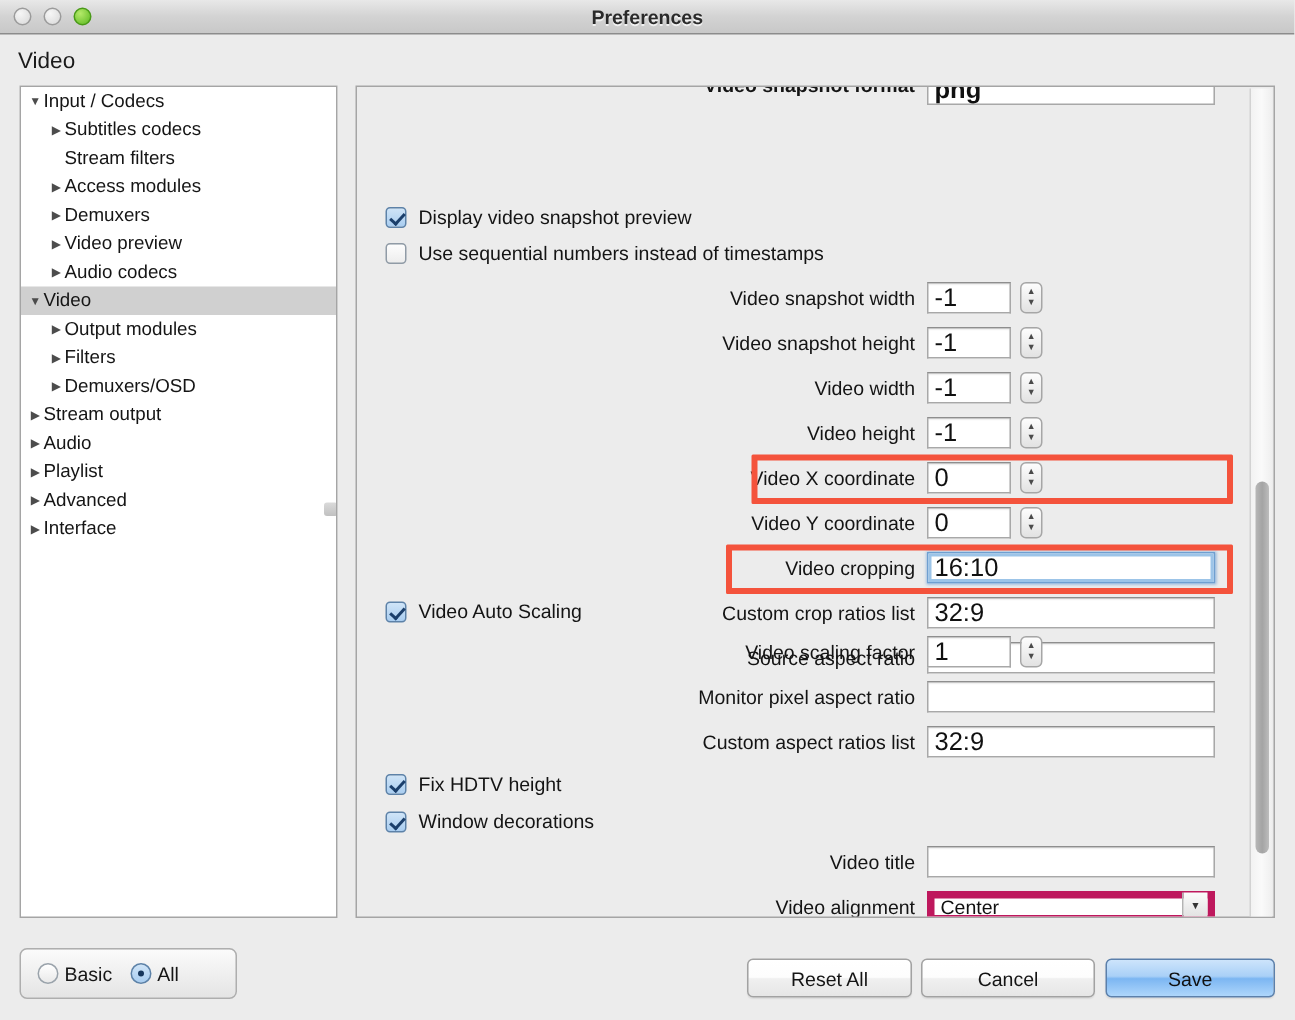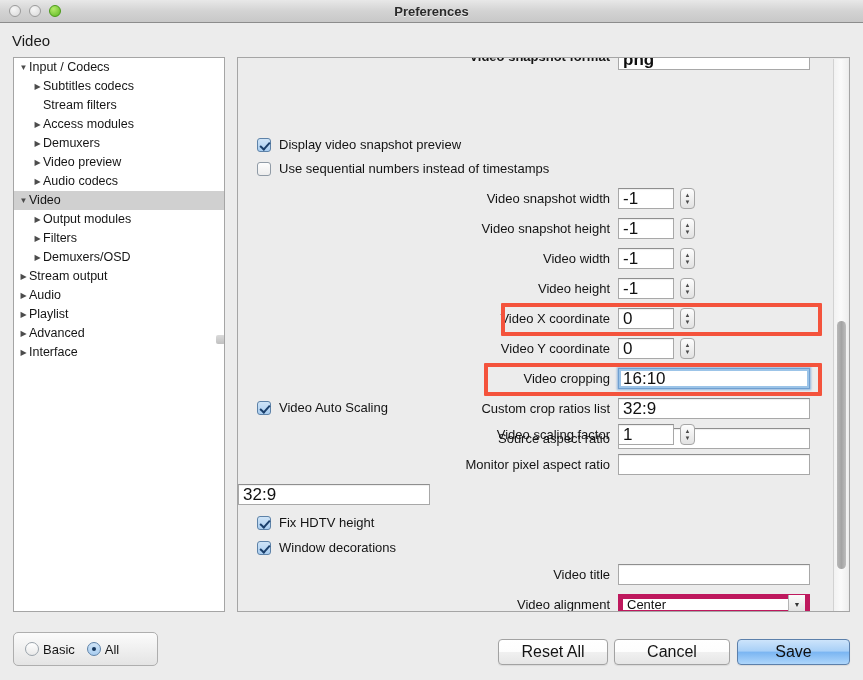--- a/index.html
+++ b/index.html
@@ -186,21 +186,21 @@
   .radio.on::after {
     content: ""; position: absolute; left: 4px; top: 4px;
     width: 4px; height: 4px; border-radius: 50%; background: #16365c;
   }
   .radio-wrap span { font-size: 13px; color: #151515; }
 
   .btn {
     position: absolute; top: 639px; height: 26px;
     border: 1px solid #a2a2a2; border-radius: 4px;
     background: linear-gradient(to bottom,#ffffff 0%,#fdfdfd 48%,#f0f0f0 52%,#e6e6e6 100%);
-    font-size: 16px; color: #141414;
+    font-size: 13px; color: #141414;
     display: flex; align-items: center; justify-content: center;
     box-shadow: 0 1px 1px rgba(0,0,0,.08);
   }
   .btn.reset  { left: 498px; width: 110px; }
   .btn.cancel { left: 614px; width: 116px; }
   .btn.save {
     left: 737px; width: 113px;
     border: 1px solid #5c80ab;
     background: linear-gradient(to bottom,#cde4fb 0%,#a9d0f7 45%,#7cb6f2 52%,#aed6fb 100%);
     color: #101010;
@@ -391,20 +391,21 @@
           <i>▼</i>
         </div>
     </div>
 
     <div class="row" style="top:394px">
       <div class="lab">Monitor pixel aspect ratio</div>
       <div class="fld wide"></div>
     </div>
 
     <div class="row" style="top:424px">
+      <div class="lab">Custom aspect ratios list</div>
       <div class="fld wide">32:9</div>
     </div>
 
     <div class="cbrow" style="top:457px">
       <div class="cb on"></div>
       <div class="cblabel">Fix HDTV height</div>
     </div>
 
     <div class="cbrow" style="top:482px">
       <div class="cb on"></div>

